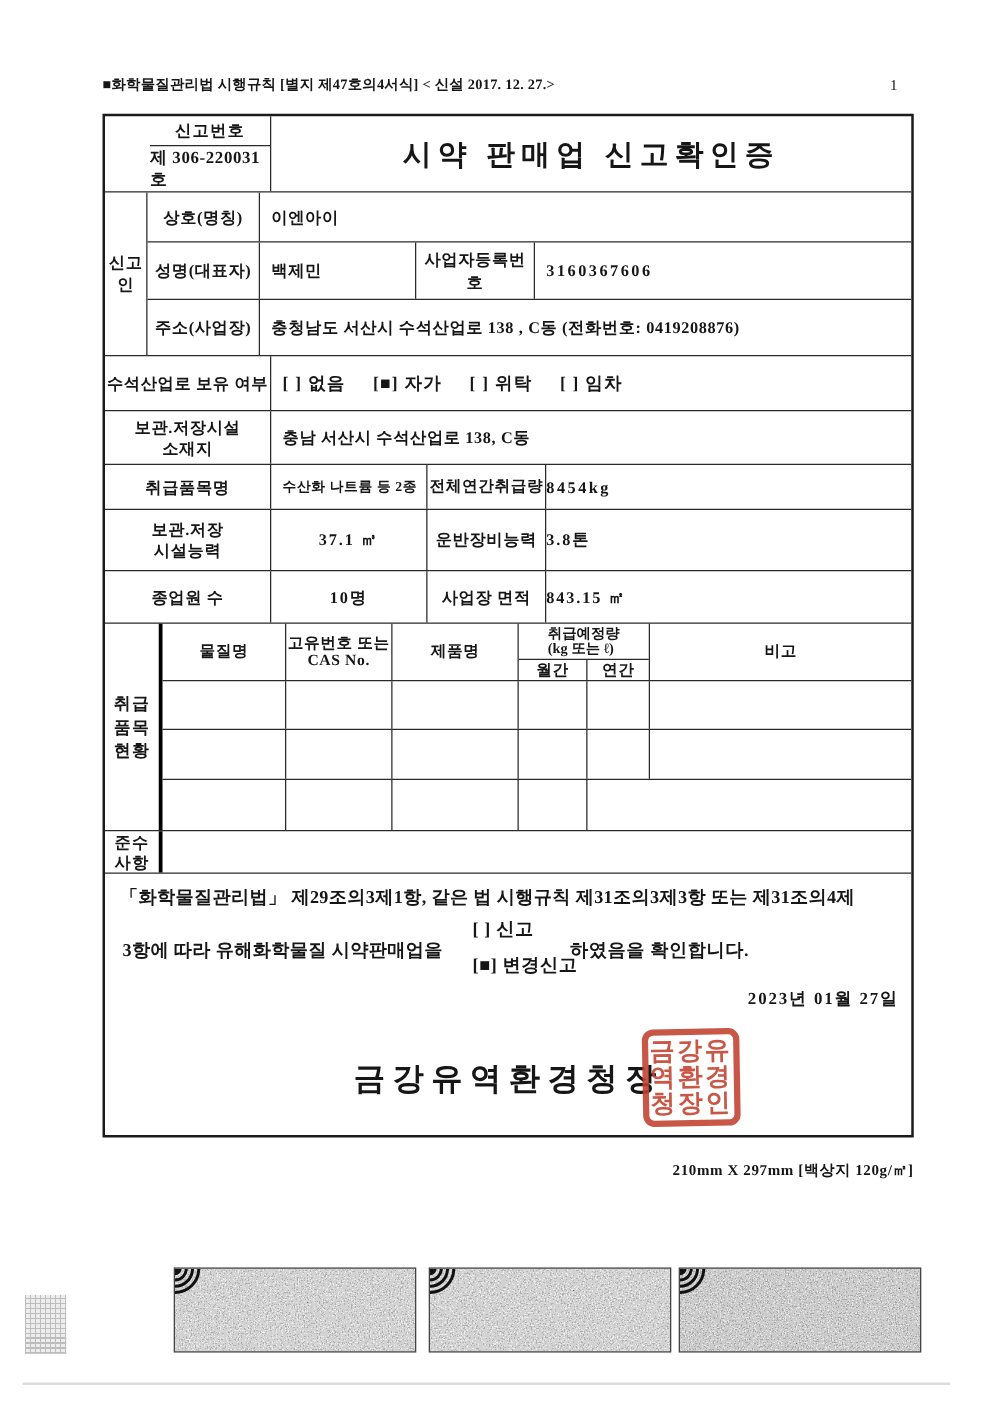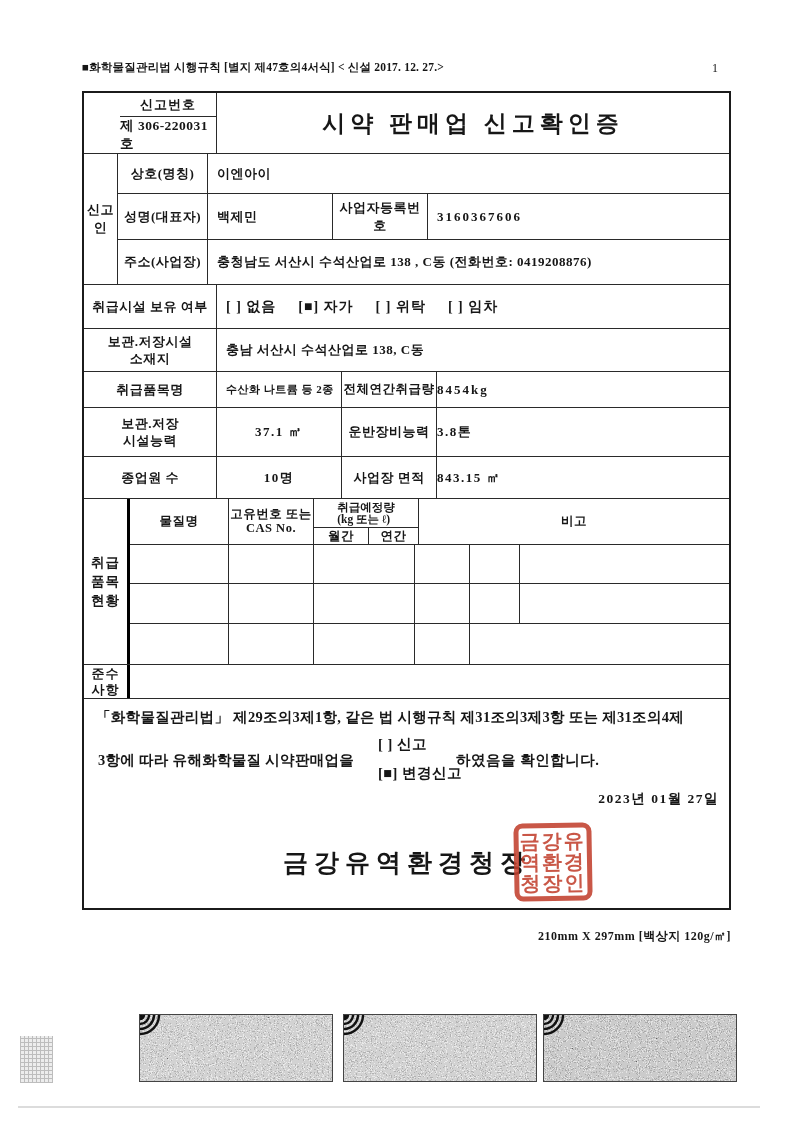--- a/index.html
+++ b/index.html
@@ -118,21 +118,21 @@
         <div class="cell left last val" style="letter-spacing:2px;">3160367606</div>
       </div>
       <div class="decl-row dr3">
         <div class="cell w-lab2">주소(사업장)</div>
         <div class="cell left last val">충청남도 서산시 수석산업로 138 , C동  (전화번호: 0419208876)</div>
       </div>
     </div>
   </div>
 
   <div class="row r3">
-    <div class="cell w-label">취급시설 보유 여부</div>
+    <div class="cell w-label">수석산업로 보유 여부</div>
     <div class="cell left last" style="font-weight:700;">
       <span class="opt">[ ] 없음</span>
       <span class="opt">[■] 자가</span>
       <span class="opt">[ ] 위탁</span>
       <span class="opt">[ ] 임차</span>
     </div>
   </div>
 
   <div class="row r4">
     <div class="cell w-label" style="line-height:17px;">보관.저장시설
@@ -164,20 +164,21 @@
 
   <div class="row r8">
     <div class="m-side">취급
 품목
 현황</div>
     <div class="m-right">
       <div class="m-hdr">
         <div class="m-col mc1">물질명</div>
         <div class="m-col mc2">고유번호 또는
 CAS No.</div>
+        <div class="m-col mc3">제품명</div>
         <div class="planned-wrap">
           <div class="planned-top">취급예정량
 (kg 또는 ℓ)</div>
           <div class="planned-sub">
             <div class="m-col ps1">월간</div>
             <div class="m-col ps2">연간</div>
           </div>
         </div>
         <div class="m-col mc6">비고</div>
       </div>

